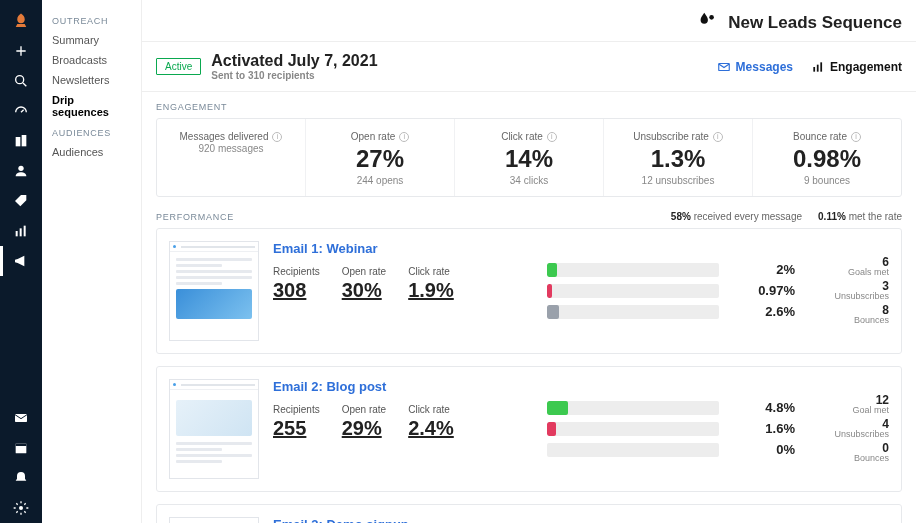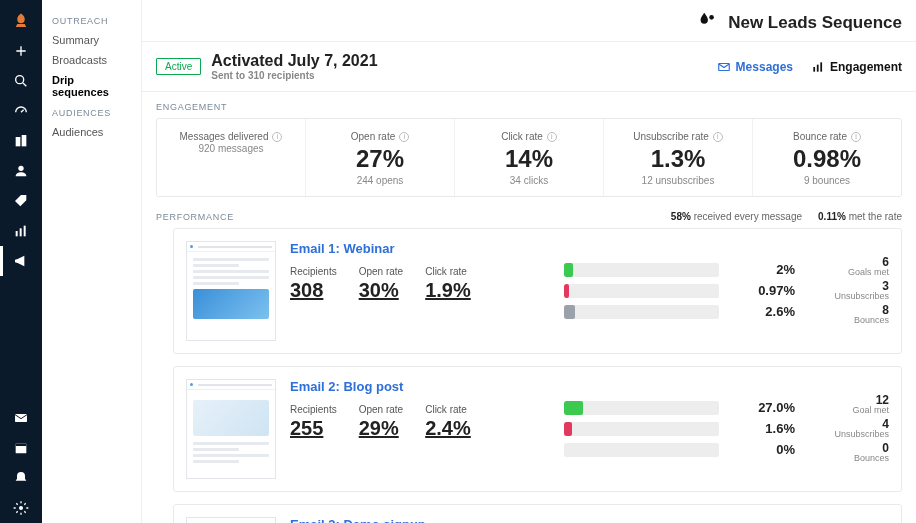--- a/index.html
+++ b/index.html
@@ -48,21 +48,21 @@
   .info-circ { width: 10px; height: 10px; border: 1px solid #bbb; border-radius: 50%; display: inline-flex; align-items: center; justify-content: center; font-size: 7px; color: #aaa; }
 
   
   .perf-head { display: flex; align-items: center; padding: 6px 14px 6px; font-size: 10px; color: #666; }
   .perf-head .ph-title { font-size: 9px; letter-spacing: .08em; color: #7a8a99; }
   .perf-head .ph-r { margin-left: auto; display: flex; gap: 16px; }
   .perf-head .ph-r span b { color: #222; }
 
   
   .cards { padding: 0 14px; }
-  .card { border: 1px solid #e7e9ec; border-radius: 3px; margin-bottom: 12px; padding: 12px; display: flex; gap: 14px; align-items: stretch; margin-left: 17px; }
+  .card { border: 1px solid #e7e9ec; border-radius: 3px; margin-bottom: 12px; padding: 12px; display: flex; gap: 14px; align-items: stretch; }
   .thumb { width: 90px; height: 100px; border: 1px solid #e2e5ea; background: #fff; display: flex; flex-direction: column; overflow: hidden; }
   .thumb .thdr { height: 10px; border-bottom: 1px solid #eef0f3; display:flex; align-items:center; padding: 0 3px; gap:2px; }
   .thumb .thdr .dot { width:3px; height:3px; border-radius:50%; background:#4aa0e8; }
   .thumb .tbody { flex:1; padding: 6px; }
   .tline { height: 3px; background: #e6e9ee; margin-bottom: 3px; border-radius: 1px; }
   .tline.short { width: 60%; }
   .tblock { height: 30px; border-radius: 2px; margin-top: 4px; }
 
   .cinfo { flex: 0 0 260px; }
   .e-title { color: #2e6fd9; font-weight: 700; font-size: 13px; margin-bottom: 10px; cursor: pointer; }
@@ -165,20 +165,21 @@
           <circle cx="12" cy="12" r="3"></circle>
           <path d="M12 2v3M12 19v3M4 12H1M23 12h-3M5 5l2 2M17 17l2 2M5 19l2-2M17 7l2-2" stroke="#fff" stroke-width="2"></path>
         </svg>
       </div>
   </div>
 
   <div class="side">
     <div class="side-group-h">OUTREACH</div>
     <div class="side-item">Summary</div>
     <div class="side-item">Broadcasts</div>
+    <div class="side-item">Newsletters</div>
     <div class="side-item active">Drip sequences</div>
     <div class="side-group-h">AUDIENCES</div>
     <div class="side-item">Audiences</div>
   </div>
 
   <div class="main">
     <div class="head">
       <div class="head-row1">
         <span class="drip-icon">
           <svg viewBox="0 0 24 24" fill="#111">
@@ -349,21 +350,21 @@
               <div class="fill green" style="width:12%"></div>
             </div>
             <div class="bar">
               <div class="fill red" style="width:5%"></div>
             </div>
             <div class="bar">
               <div class="fill gray" style="width:0%"></div>
             </div>
           </div>
     <div class="cpct">
-            <div class="pv">27.0%</div>
+            <div class="pv">4.8%</div>
             <div class="pv">1.6%</div>
             <div class="pv">0%</div>
           </div>
     <div class="cmeta">
             <div class="mm">
               <div class="mn">12</div>
               <div class="mlb">Goal met</div>
             </div>
             <div class="mm">
               <div class="mn">4</div>

